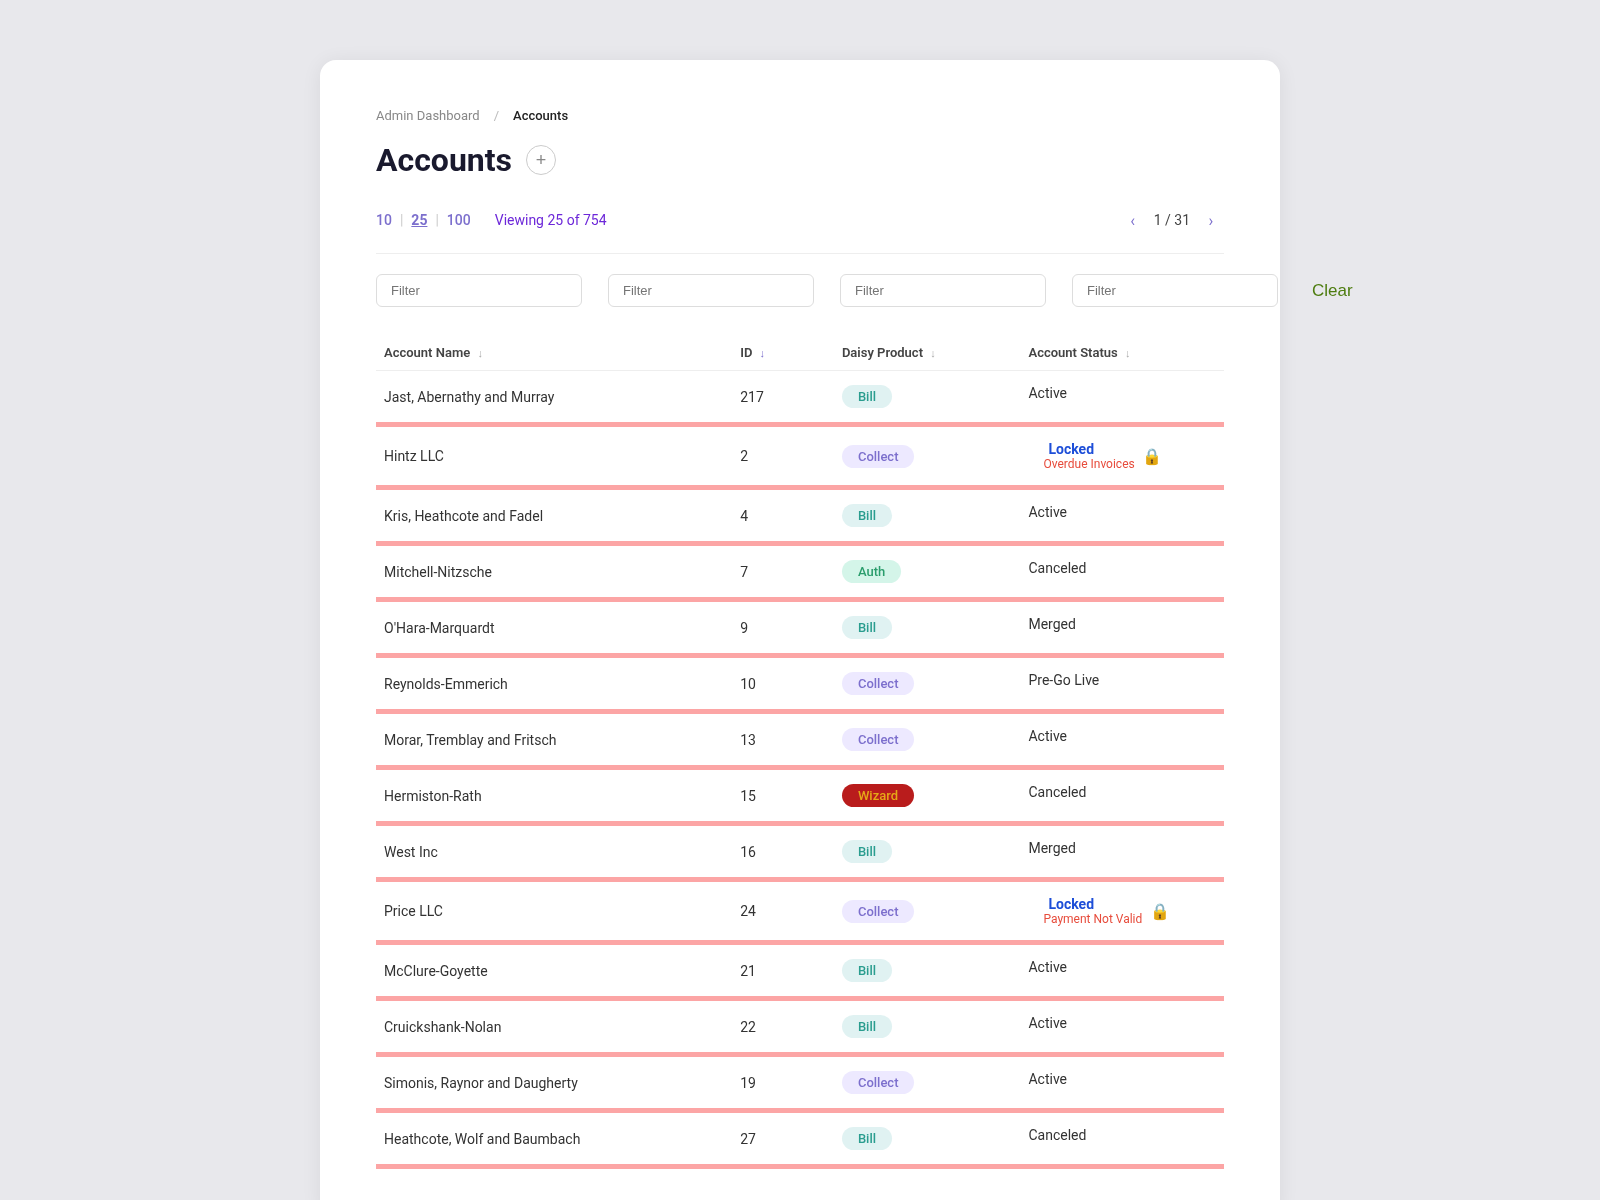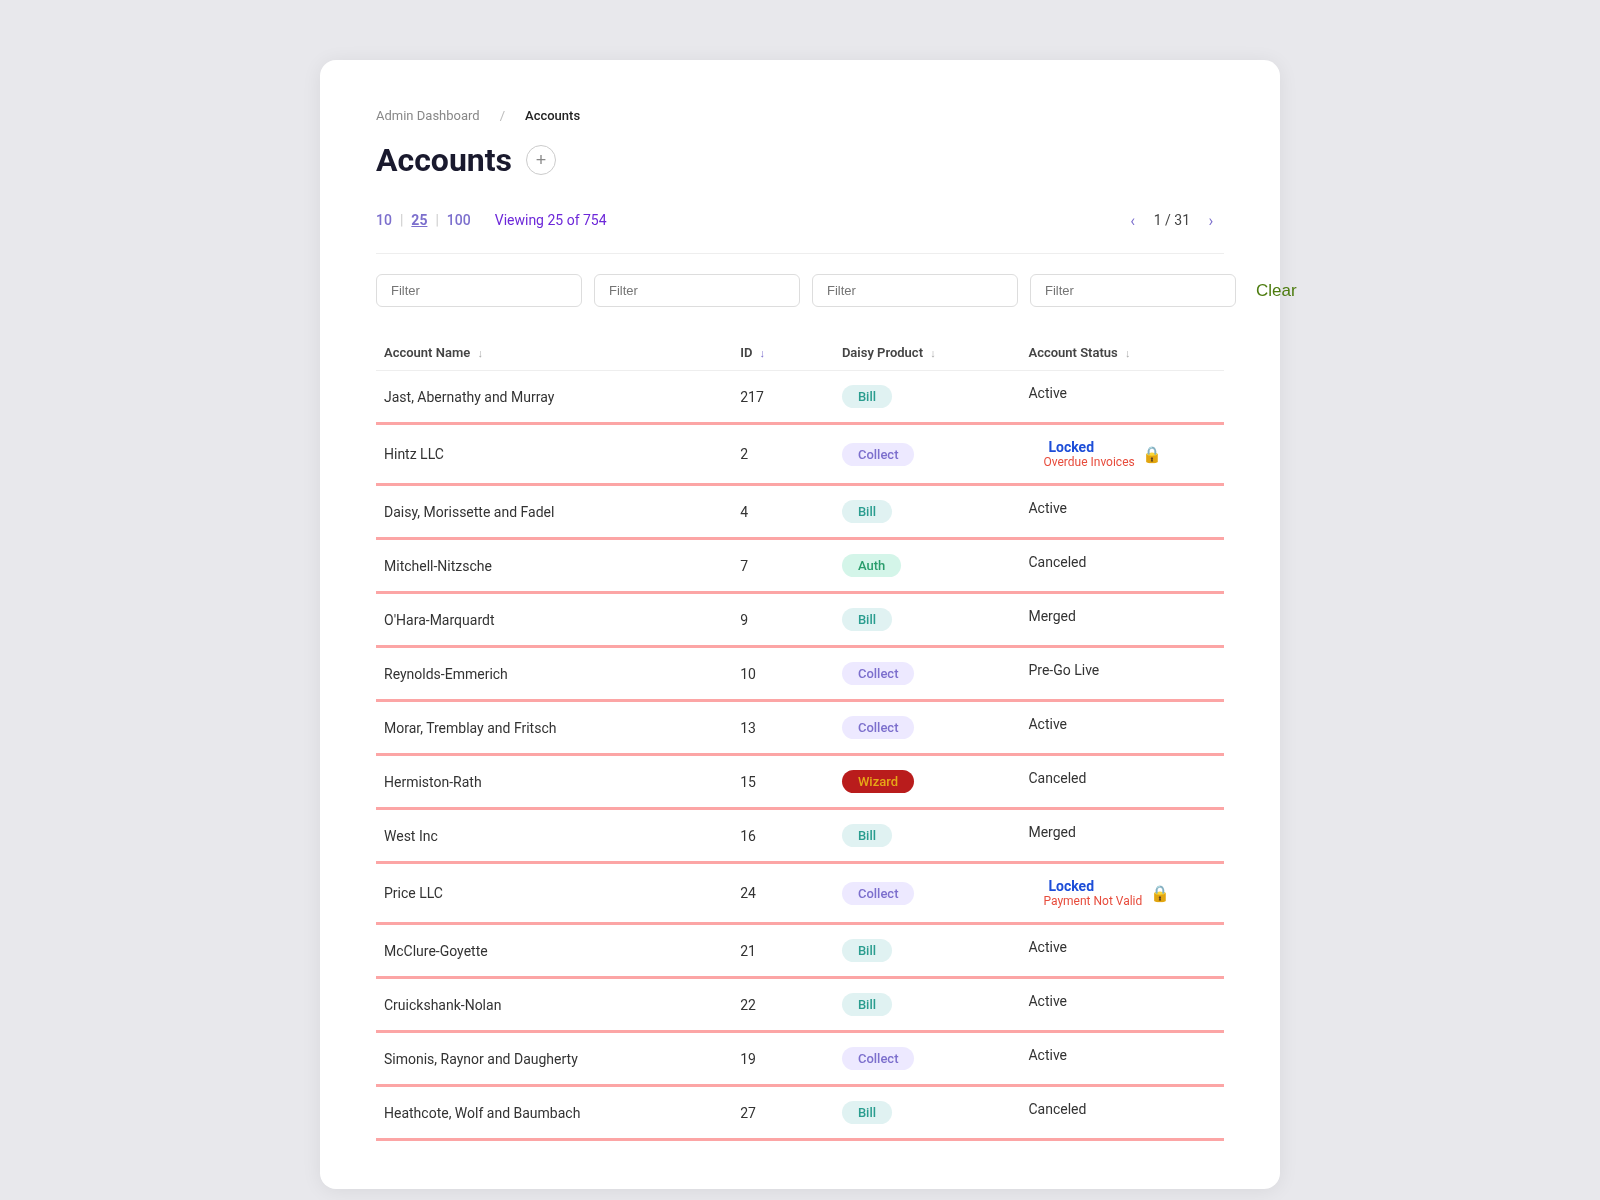--- a/index.html
+++ b/index.html
@@ -19,21 +19,21 @@
       min-height: 1080px;
       padding: 48px 56px;
       box-shadow: 0 2px 20px rgba(0,0,0,0.07);
     }
     .breadcrumb {
       font-size: 13px;
       color: #888;
       margin-bottom: 18px;
       display: flex;
       align-items: center;
-      gap: 20px;
+      gap: 14px;
     }
     .breadcrumb span { color: #888; }
     .breadcrumb .sep { color: #bbb; }
     .breadcrumb .current { color: #222; font-weight: 500; }
     .page-header {
       display: flex;
       align-items: center;
       gap: 14px;
       margin-bottom: 28px;
     }
@@ -95,21 +95,21 @@
       border-radius: 4px;
     }
     hr.divider-line {
       border: none;
       border-top: 1px solid #eee;
       margin-bottom: 20px;
     }
     .filters {
       display: flex;
       align-items: center;
-      gap: 12px;
+      gap: 26px;
       margin-bottom: 28px;
     }
     .filter-input {
       border: 1px solid #ddd;
       border-radius: 6px;
       padding: 8px 14px;
       font-size: 13px;
       color: #666;
       outline: none;
       background: #fff;
@@ -140,21 +140,21 @@
       border-bottom: 1.5px solid #eee;
     }
     thead tr th .sort-icon {
       display: inline-block;
       margin-left: 4px;
       color: #aaa;
       font-size: 11px;
     }
     thead tr th .sort-icon.active { color: #7c6fcd; }
     tbody tr {
-      border-bottom: 3px solid #fca5a5;
+      border-bottom: 5px solid #fca5a5;
     }
     tbody tr td {
       padding: 14px 8px;
       font-size: 14px;
       color: #333;
       vertical-align: middle;
     }
     .badge {
       display: inline-block;
       padding: 4px 16px;
@@ -249,21 +249,21 @@
         <tr>
           <td>Hintz LLC</td>
           <td>2</td>
           <td><span class="badge badge-collect">Collect</span></td>
           <td style="display: flex; align-items: center;">
             <div><span class="status-locked">Locked</span><div class="status-sub">Overdue Invoices</div></div>
             <span class="lock-icon">🔒</span>
           </td>
         </tr>
         <tr>
-          <td>Daisy, Morissette and Fadel</td>
+          <td>Kris, Heathcote and Fadel</td>
           <td>4</td>
           <td><span class="badge badge-bill">Bill</span></td>
           <td style="display: flex; align-items: center;">
             <div>Active</div>
           </td>
         </tr>
         <tr>
           <td>Mitchell-Nitzsche</td>
           <td>7</td>
           <td><span class="badge badge-auth">Auth</span></td>

